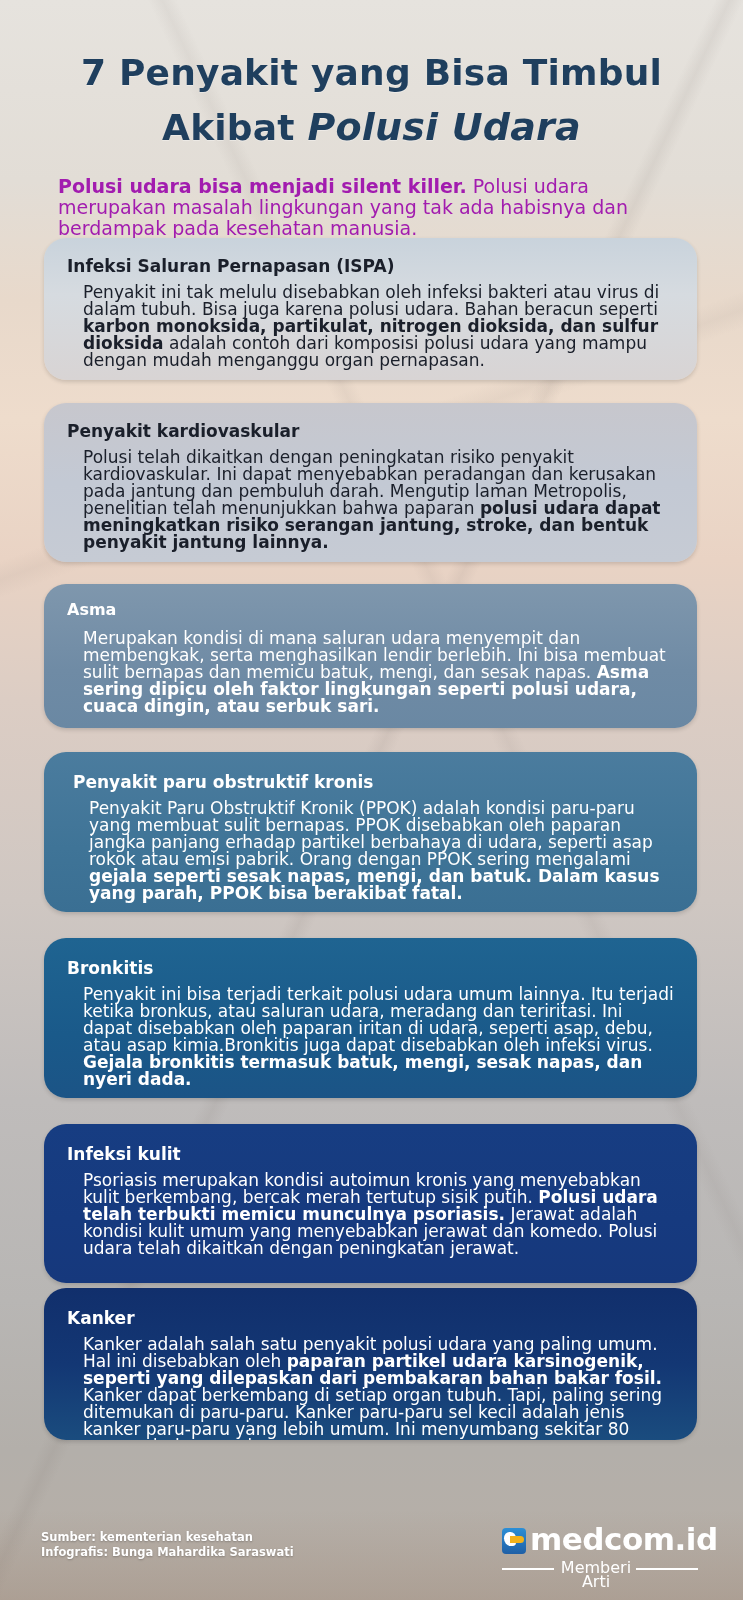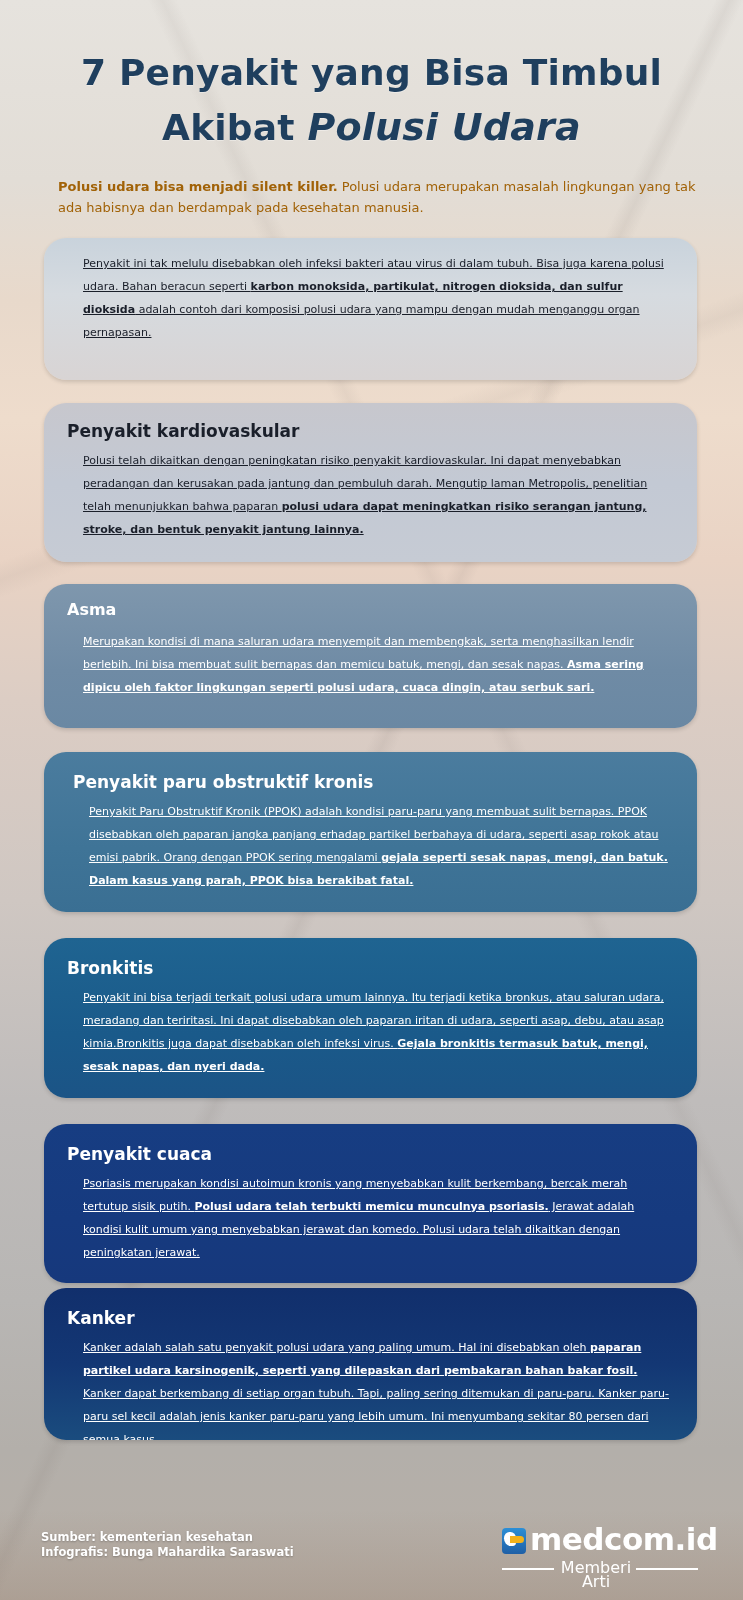--- a/index.html
+++ b/index.html
@@ -38,37 +38,37 @@
     color: #1f3f5e;
     font-weight: 700;
     font-size: 36px;
     line-height: 54px;
     letter-spacing: 0.2px;
     text-shadow: 0 1px 0 rgba(255,255,255,0.35);
   }
   .title .em { font-style: italic; font-weight: 800; font-size: 38px; }
   .intro {
     position: absolute; left: 58px; top: 176px; width: 640px;
-    font-size: 13px; line-height: 21px; color: #a16207;
+    font-size: 19px; line-height: 21px; color: #a21caf;
   }
   .intro b { font-weight: 700; }
   .card {
     position: absolute; left: 44px; width: 653px;
     border-radius: 22px;
     padding: 14px 22px 0 23px;
     box-shadow: 0 2px 4px rgba(0,0,0,0.15);
     overflow: hidden;
   }
   .card h2 {
     font-size: 17px; font-weight: 700; line-height: 24px; margin-bottom: 6px;
     margin-top: 2px;
   }
   .card p {
     padding-left: 16px;
-    font-size: 11px; line-height: 23px; text-decoration: underline;
+    font-size: 17px; line-height: 17px;
   }
   .card p b { font-weight: 700; }
   .dark h2, .dark p { color: #1a1f2a; }
   .light h2, .light p { color: #ffffff; }
   .c1 { top: 238px; height: 142px;
         background: linear-gradient(180deg, #c9d3dc 0%, #d6dbe0 40%, #d8d4d4 100%); }
   .c2 { top: 403px; height: 159px;
         background: linear-gradient(180deg, #c7c7cd 0%, #c3c9d4 50%, #c6cbd4 100%); }
   .c3 { top: 584px; height: 144px;
         background: linear-gradient(180deg, #7f97ad 0%, #6f8ba5 60%, #6a88a3 100%); }
@@ -126,20 +126,21 @@
 <div class="bottom-city"></div>
 
 <h1 class="title">
   <span>7 Penyakit yang Bisa Timbul</span><br>
   <span>Akibat </span><span class="em">Polusi Udara</span>
 </h1>
 
 <p class="intro"><b>Polusi udara bisa menjadi silent killer.</b><span> Polusi udara merupakan masalah lingkungan yang tak ada habisnya dan berdampak pada kesehatan manusia.</span></p>
 
 <div class="card dark c1">
+  <h2>Infeksi Saluran Pernapasan (ISPA)</h2>
   <p><span>Penyakit ini tak melulu disebabkan oleh infeksi bakteri atau virus di dalam tubuh. Bisa juga karena polusi udara. Bahan beracun seperti </span><b>karbon monoksida, partikulat, nitrogen dioksida, dan sulfur dioksida</b><span> adalah contoh dari komposisi polusi udara yang mampu dengan mudah menganggu organ pernapasan.</span></p>
 </div>
 
 <div class="card dark c2">
   <h2>Penyakit kardiovaskular</h2>
   <p><span>Polusi telah dikaitkan dengan peningkatan risiko penyakit kardiovaskular. Ini dapat menyebabkan peradangan dan kerusakan pada jantung dan pembuluh darah. Mengutip laman Metropolis, penelitian telah menunjukkan bahwa paparan </span><b>polusi udara dapat meningkatkan risiko serangan jantung, stroke, dan bentuk penyakit jantung lainnya.</b></p>
 </div>
 
 <div class="card light c3">
   <h2>Asma</h2>
@@ -150,21 +151,21 @@
   <h2>Penyakit paru obstruktif kronis</h2>
   <p><span>Penyakit Paru Obstruktif Kronik (PPOK) adalah kondisi paru-paru yang membuat sulit bernapas. PPOK disebabkan oleh paparan jangka panjang erhadap partikel berbahaya di udara, seperti asap rokok atau emisi pabrik. Orang dengan PPOK sering mengalami </span><b>gejala seperti sesak napas, mengi, dan batuk. Dalam kasus yang parah, PPOK bisa berakibat fatal.</b></p>
 </div>
 
 <div class="card light c5">
   <h2>Bronkitis</h2>
   <p><span>Penyakit ini bisa terjadi terkait polusi udara umum lainnya. Itu terjadi ketika bronkus, atau saluran udara, meradang dan teriritasi. Ini dapat disebabkan oleh paparan iritan di udara, seperti asap, debu, atau asap kimia.Bronkitis juga dapat disebabkan oleh infeksi virus. </span><b>Gejala bronkitis termasuk batuk, mengi, sesak napas, dan nyeri dada.</b></p>
 </div>
 
 <div class="card light c6">
-  <h2>Penyakit cuaca</h2>
+  <h2>Infeksi kulit</h2>
   <p><span>Psoriasis merupakan kondisi autoimun kronis yang menyebabkan kulit berkembang, bercak merah tertutup sisik putih. </span><b>Polusi udara telah terbukti memicu munculnya psoriasis.</b><span> Jerawat adalah kondisi kulit umum yang menyebabkan jerawat dan komedo. Polusi udara telah dikaitkan dengan peningkatan jerawat.</span></p>
 </div>
 
 <div class="card light c7">
   <h2>Kanker</h2>
   <p><span>Kanker adalah salah satu penyakit polusi udara yang paling umum. Hal ini disebabkan oleh </span><b>paparan partikel udara karsinogenik, seperti yang dilepaskan dari pembakaran bahan bakar fosil.</b><span> Kanker dapat berkembang di setiap organ tubuh. Tapi, paling sering ditemukan di paru-paru. Kanker paru-paru sel kecil adalah jenis kanker paru-paru yang lebih umum. Ini menyumbang sekitar 80 persen dari semua kasus.</span></p>
 </div>
 
 <div class="credits">
   <div>Sumber: kementerian kesehatan</div>

